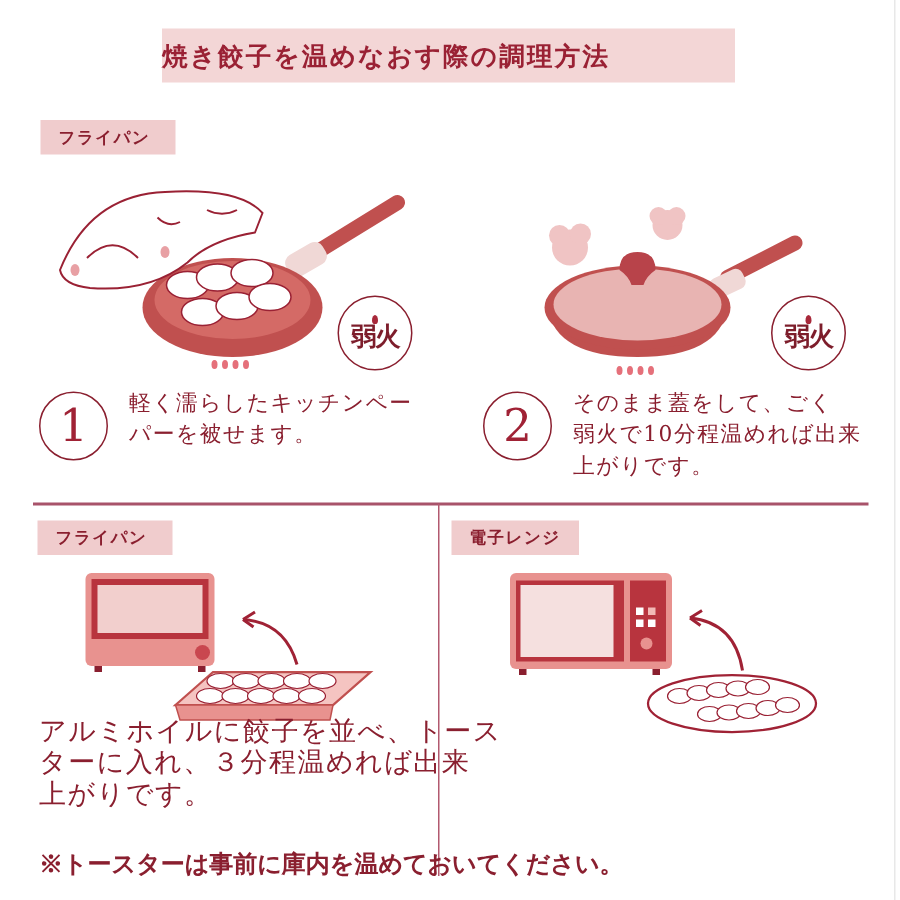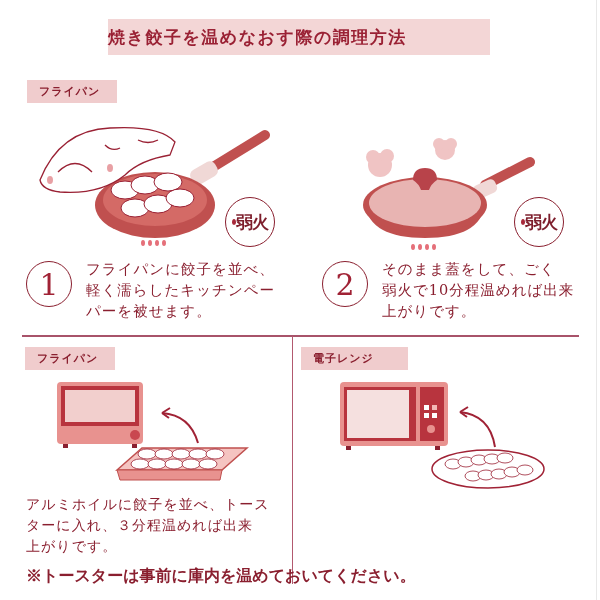--- a/index.html
+++ b/index.html
@@ -16,21 +16,21 @@
       position: absolute; height: 23px; background: #f0cccd;
       display: flex; align-items: center; padding-left: 12px;
       font-family: "DejaVu Sans", sans-serif; font-size: 11px; font-weight: bold; color: #8a1f2f; letter-spacing: 1px;
     }
 
     .illustration { position: absolute; }
 
     .heat-badge {
       position: absolute; width: 50px; height: 50px; border-radius: 50%;
       border: 1.5px solid #8a1f2f; background: #fff;
-      display: flex; flex-direction: row; align-items: center; justify-content: center;
+      display: flex; flex-direction: column; align-items: center; justify-content: center;
     }
     .heat-badge .drop { width: 4px; height: 6px; background: #a8283a; border-radius: 50% 50% 50% 50% / 60% 60% 40% 40%; margin-bottom: 1px; }
     .heat-badge .txt { font-size: 17px; font-weight: bold; color: #7d1d2b; letter-spacing: -1px; line-height: 1; }
 
     .step-num {
       position: absolute; width: 46px; height: 46px; border-radius: 50%;
       border: 1.5px solid #8a1f2f; display: flex; align-items: center; justify-content: center;
       font-size: 30px; color: #a02235; font-family: "DejaVu Serif", serif;
     }
 
@@ -86,21 +86,20 @@
   </g>
 </svg>
 
 <div class="heat-badge" style="left:225px; top:197px;">
   <span class="drop"></span>
   <span class="txt">弱火</span>
 </div>
 
 <div class="step-num" style="left:26px; top:261px;">1</div>
 <div class="step-text" style="left:86px; top:259px;">
-  <div>フライパンに餃子を並べ、</div>
   <div>軽く濡らしたキッチンペー</div>
   <div>パーを被せます。</div>
 </div>
 
 <svg class="illustration" style="left:355px; top:110px;" width="200" height="140" viewBox="0 0 200 140">
   <circle cx="25" cy="55" r="12" fill="#f0c4c4"></circle>
   <circle cx="18" cy="47" r="7" fill="#f0c4c4"></circle>
   <circle cx="32" cy="46" r="7" fill="#f0c4c4"></circle>
   <circle cx="90" cy="40" r="10" fill="#f0c4c4"></circle>
   <circle cx="84" cy="34" r="6" fill="#f0c4c4"></circle>
@@ -162,28 +161,28 @@
       <ellipse cx="86" cy="14" rx="9" ry="5"></ellipse>
     <ellipse cx="103" cy="14" rx="9" ry="5"></ellipse>
     <ellipse cx="28" cy="24" rx="9" ry="5"></ellipse>
       <ellipse cx="45" cy="24" rx="9" ry="5"></ellipse>
     <ellipse cx="62" cy="24" rx="9" ry="5"></ellipse>
       <ellipse cx="79" cy="24" rx="9" ry="5"></ellipse>
     <ellipse cx="96" cy="24" rx="9" ry="5"></ellipse>
   </g>
 </svg>
 
-<div class="step-text" style="left:26px; top:494px; font-size:14px; line-height:21px;">
+<div class="step-text" style="left:26px; top:477px; font-size:18px; line-height:21px;">
   <div>アルミホイルに餃子を並べ、トース</div>
   <div>ターに入れ、３分程温めれば出来</div>
   <div>上がりです。</div>
 </div>
 <div class="note" style="left:26px; top:566px;">※トースターは事前に庫内を温めておいてください。</div>
 
-<div class="section-label" style="left:301px; top:347px; width:107px;">電子レンジ</div>
+<div class="section-label" style="left:301px; top:347px; width:85px;">電子レンジ</div>
 
 <svg class="illustration" style="left:338px; top:380px;" width="112" height="72" viewBox="0 0 112 72">
   <rect x="2" y="2" width="108" height="64" rx="4" fill="#e8928f"></rect>
   <rect x="6" y="7" width="72" height="54" fill="#b8343e"></rect>
   <rect x="9" y="10" width="62" height="48" fill="#f5e0df"></rect>
   <rect x="82" y="7" width="24" height="54" fill="#b8343e"></rect>
   <rect x="86" y="25" width="5" height="5" fill="#fff"></rect>
   <rect x="94" y="25" width="5" height="5" fill="#f2b9b6"></rect>
   <rect x="86" y="33" width="5" height="5" fill="#fff"></rect>
   <rect x="94" y="33" width="5" height="5" fill="#fff"></rect>

